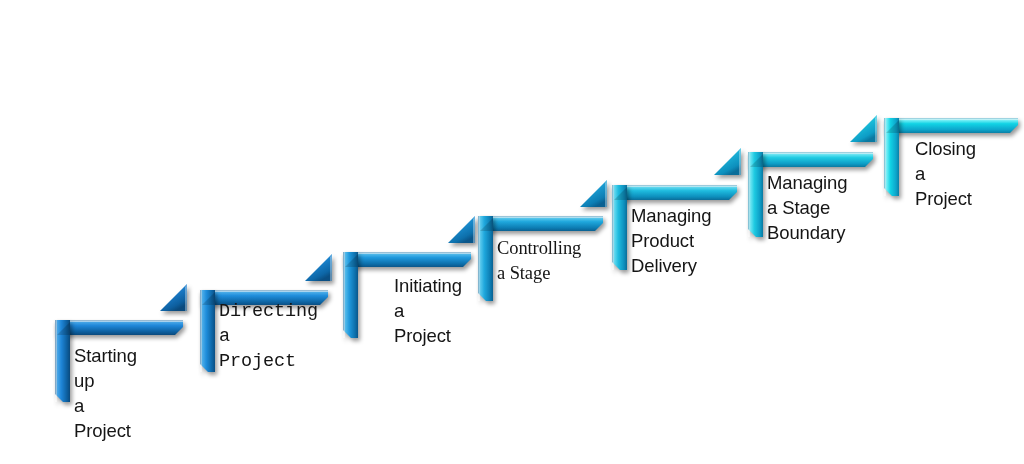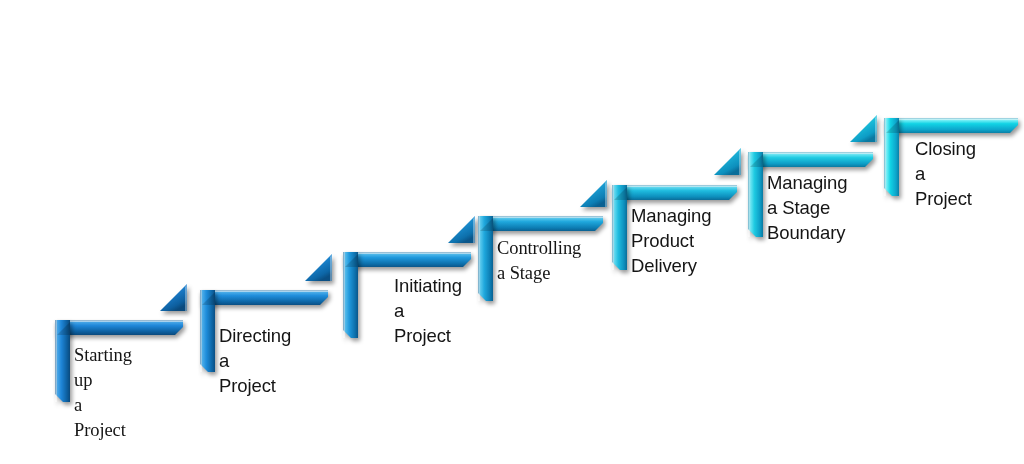--- a/index.html
+++ b/index.html
@@ -124,21 +124,21 @@
                 <stop offset="35%" stop-color="#1f86d8"></stop>
                 <stop offset="85%" stop-color="#0d5f9f"></stop>
                 <stop offset="100%" stop-color="#0a4a7d"></stop>
               </linearGradient>
             </defs>
             <polygon points="27,0 27,27 0,27" fill="url(#gw0)"></polygon>
             <polygon points="27,0 27,27 25,27 25,3" fill="rgba(255,255,255,0.35)"></polygon>
           </svg>
         </div>
       </div>
-      <div class="step-label" style="left: 74px; top: 343px; color: rgb(21, 21, 21); font-family: Liberation Serif, serif;">Starting up
+      <div class="step-label" style="left: 74px; top: 343px; color: rgb(21, 21, 21);">Starting up
 a Project</div>
     </div>
     <div class="step">
       <div class="bar-h" style="left: 200px; top: 290px; width: 128px; height: 15px;">
         <div class="face">
           <svg width="128" height="15" viewBox="0 0 128 15" style="display: block; overflow: visible;">
             <defs>
               <linearGradient id="gh1" x1="0" y1="0" x2="0" y2="1">
                 <stop offset="0%" stop-color="#0a4f84"></stop>
                 <stop offset="12%" stop-color="#4fb0ea"></stop>
@@ -183,21 +183,21 @@
                 <stop offset="35%" stop-color="#1f8ddb"></stop>
                 <stop offset="85%" stop-color="#0d66a6"></stop>
                 <stop offset="100%" stop-color="#0a4f84"></stop>
               </linearGradient>
             </defs>
             <polygon points="27,0 27,27 0,27" fill="url(#gw1)"></polygon>
             <polygon points="27,0 27,27 25,27 25,3" fill="rgba(255,255,255,0.35)"></polygon>
           </svg>
         </div>
       </div>
-      <div class="step-label" style="left: 219px; top: 323px; color: rgb(21, 21, 21);">Directing a
+      <div class="step-label" style="left: 219px; top: 299px; color: rgb(21, 21, 21); font-family: Liberation Mono, monospace;">Directing a
 Project</div>
     </div>
     <div class="step">
       <div class="bar-h" style="left: 343px; top: 252px; width: 128px; height: 15px;">
         <div class="face">
           <svg width="128" height="15" viewBox="0 0 128 15" style="display: block; overflow: visible;">
             <defs>
               <linearGradient id="gh2" x1="0" y1="0" x2="0" y2="1">
                 <stop offset="0%" stop-color="#0a568a"></stop>
                 <stop offset="12%" stop-color="#55bceb"></stop>

